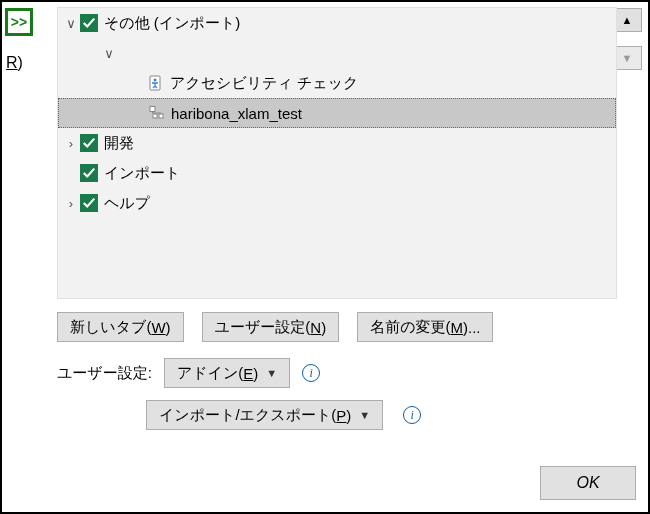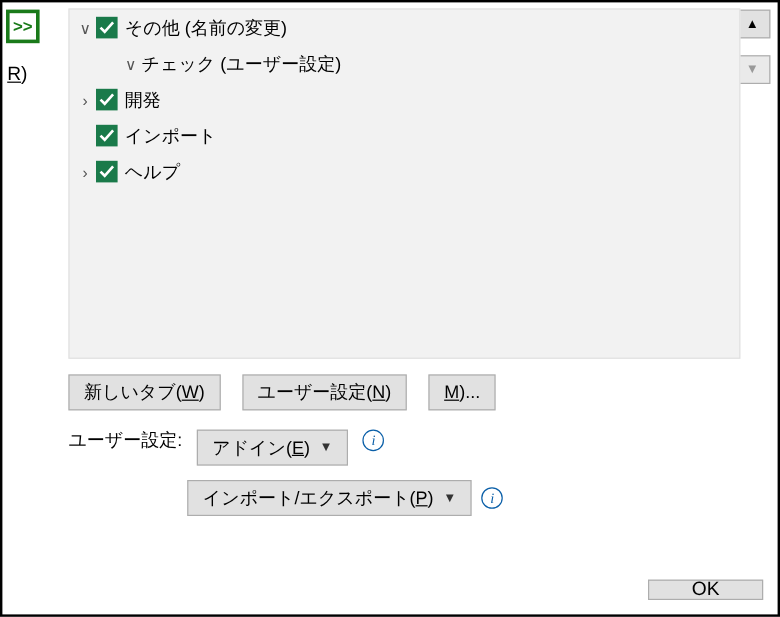--- a/index.html
+++ b/index.html
@@ -113,28 +113,29 @@
   .button-row {
     position: absolute;
     left: 55px; top: 310px;
     display: flex;
     gap: 18px;
   }
   .settings-row1 {
     position: absolute;
     left: 55px; top: 356px;
     display: flex;
+    align-items: center;
     gap: 12px;
   }
   .settings-row2 {
     position: absolute;
-    left: 154px; top: 398px;
-    display: flex;
-    align-items: center;
-    gap: 8px;
+    left: 144px; top: 398px;
+    display: flex;
+    align-items: center;
+    gap: 20px;
   }
   .info-icon {
     width: 18px; height: 18px;
     border: 1.5px solid #0a5fa8;
     border-radius: 50%;
     color: #0a5fa8;
     display: inline-flex;
     align-items: center; justify-content: center;
     font-size: 12px;
     font-style: italic;
@@ -147,22 +148,23 @@
     color: #333;
   }
   .dialog-footer {
     position: absolute;
     right: 12px; bottom: 12px;
     display: flex;
     gap: 18px;
   }
   .dialog-footer .btn {
     min-width: 96px;
-    height: 17px;
+    height: 34px;
     font-size: 16px;
+    font-style: italic;
   }
 </style>
 </head>
 <body>
 
 <div class="frame">
 
   <div class="left-stub">
     <span>&gt;&gt;</span>
   </div>
@@ -178,29 +180,49 @@
 
   <div class="tree-panel">
 
     <div class="tree-row indent0">
       <span class="chev">∨</span>
       <span class="check">
         <svg viewBox="0 0 16 16">
             <path d="M2 8 L6 12 L14 3" stroke="#fff" stroke-width="2.5" fill="none"></path>
           </svg>
       </span>
-      <span class="tree-label">その他 (名前の変更)</span>
+      <span class="tree-label">その他 (インポート)</span>
     </div>
 
     <div class="tree-row indent1">
       <span class="chev">∨</span>
-      <span class="tree-label">チェック (ユーザー設定)</span>
-    </div>
-
-
+    </div>
+
+    <div class="tree-row indent2">
+      <span class="leaf-icon">
+        <svg viewBox="0 0 16 16">
+          <rect x="3" y="1" width="10" height="14" rx="1" fill="#fff" stroke="#888"></rect>
+          <circle cx="8" cy="5" r="1.5" fill="#3b82d6"></circle>
+          <path d="M5 8 L11 8 M8 8 L8 12 M6 13 L8 11 L10 13" stroke="#3b82d6" stroke-width="1.3" fill="none"></path>
+        </svg>
+      </span>
+      <span class="tree-label">アクセシビリティ チェック</span>
+    </div>
+
+    <div class="tree-row indent2 sel">
+      <span class="leaf-icon">
+        <svg viewBox="0 0 16 16">
+          <rect x="2" y="1.5" width="5" height="5" fill="#fff" stroke="#888"></rect>
+          <rect x="5" y="9" width="4" height="4" fill="#fff" stroke="#888"></rect>
+          <rect x="11" y="9" width="4" height="4" fill="#fff" stroke="#888"></rect>
+          <path d="M4.5 6.5 L4.5 8 L13 8 L13 9 M7 8 L7 9" stroke="#888" fill="none"></path>
+        </svg>
+      </span>
+      <span class="tree-label">haribona_xlam_test</span>
+    </div>
 
     <div class="tree-row indent0">
       <span class="chev">›</span>
       <span class="check">
         <svg viewBox="0 0 16 16">
             <path d="M2 8 L6 12 L14 3" stroke="#fff" stroke-width="2.5" fill="none"></path>
           </svg>
       </span>
       <span class="tree-label">開発</span>
     </div>
@@ -232,20 +254,21 @@
       <span>新しいタブ(</span>
         <u>W</u>
         <span>)</span>
     </div>
     <div class="btn">
       <span>ユーザー設定(</span>
         <u>N</u>
         <span>)</span>
     </div>
     <div class="btn">
+      <span>名前の変更(</span>
         <u>M</u>
         <span>)...</span>
     </div>
   </div>
 
   <div class="settings-row1">
     <span>ユーザー設定:</span>
     <div class="btn">
       <span>アドイン(</span>
         <u>E</u>

